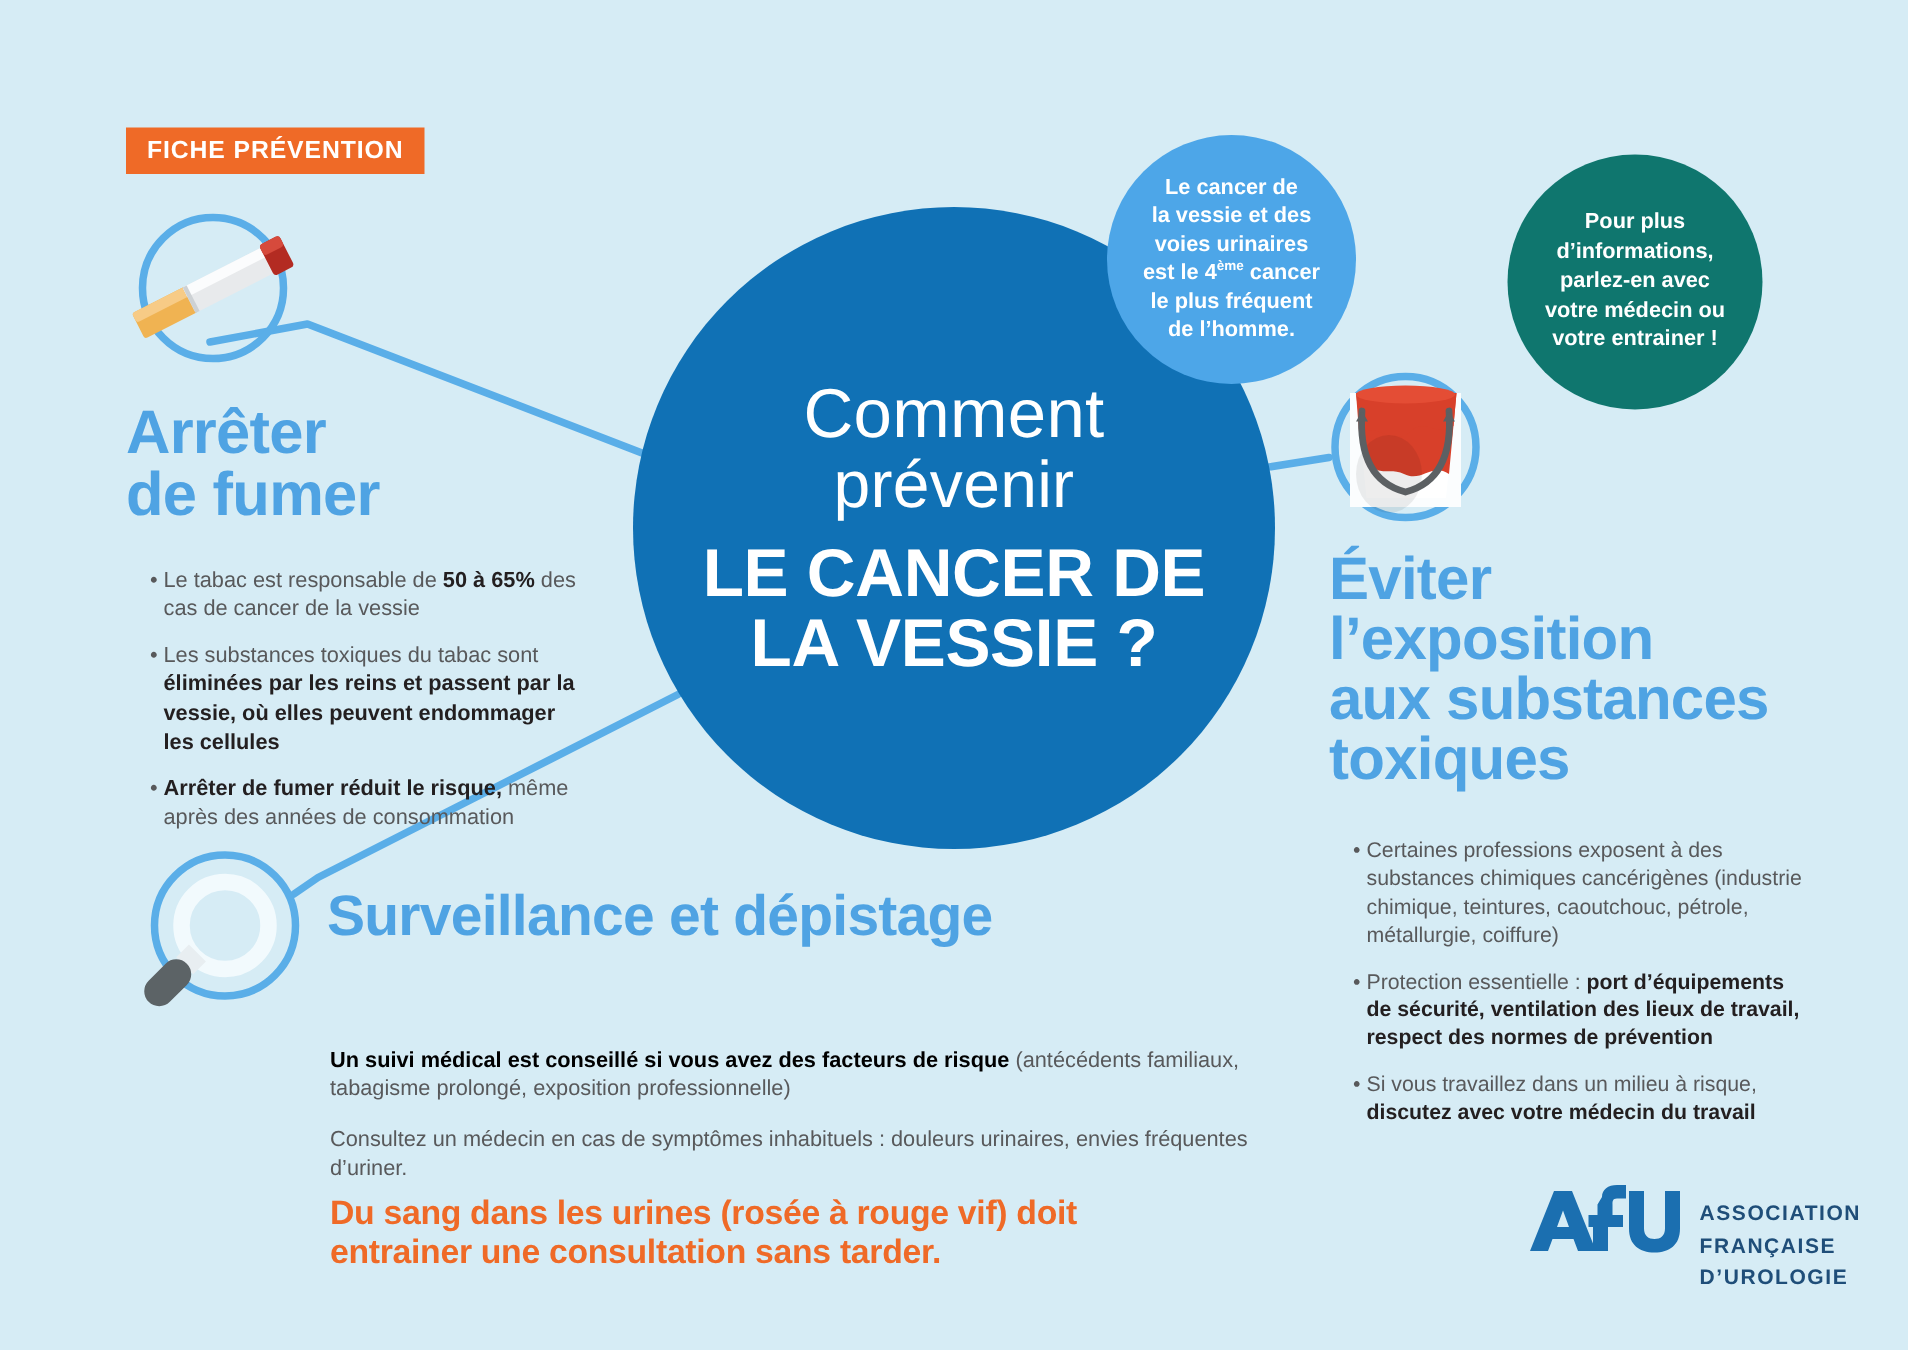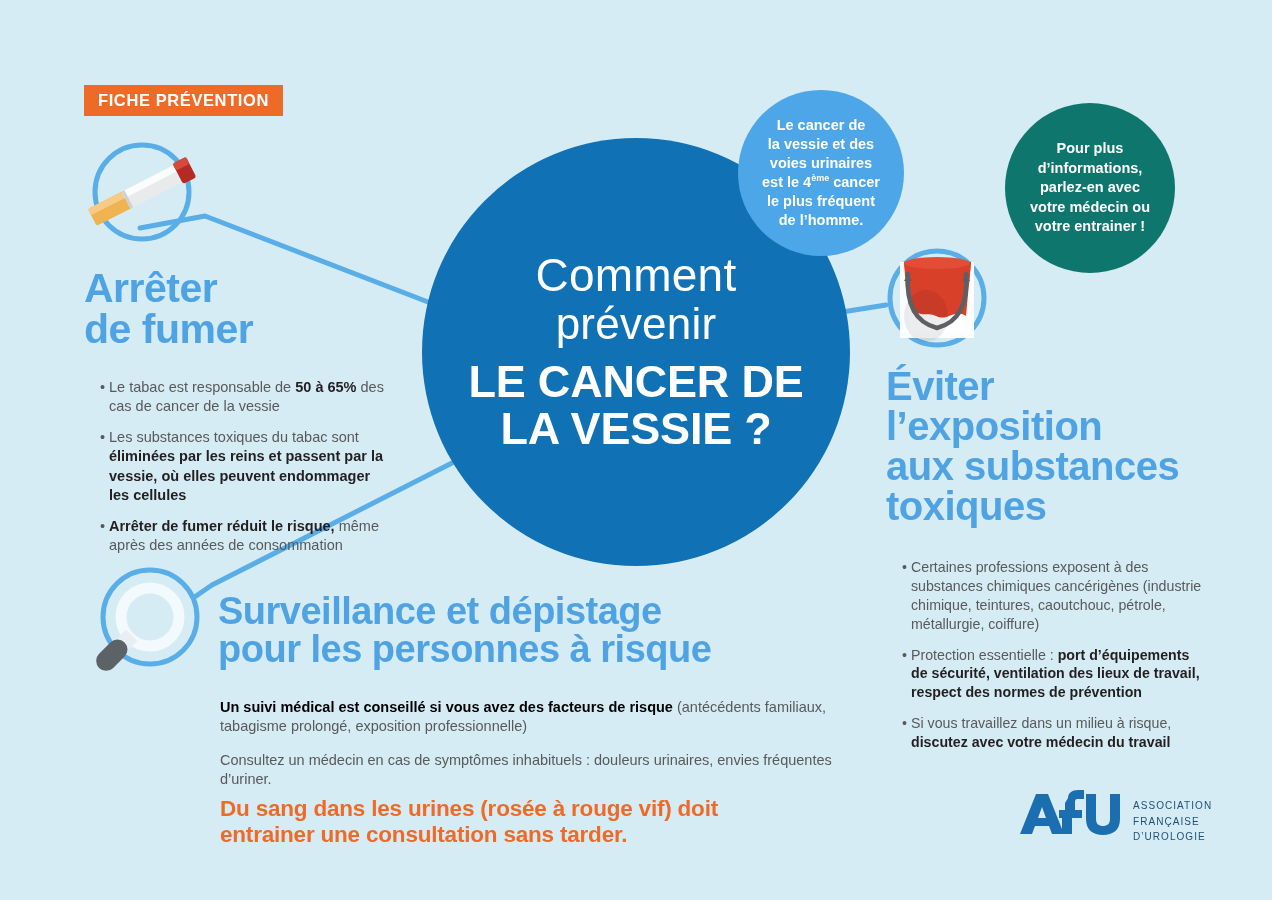--- a/index.html
+++ b/index.html
@@ -177,22 +177,22 @@
     letter-spacing: -0.2px;
   }
 
   
   #afu-logo { left: 1018px; top: 790px; display: flex; align-items: flex-start; }
   #afu-logo .mark { font-size: 0; line-height: 0; }
   #afu-logo .words {
     margin-left: 11px;
     margin-top: 8px;
     color: #1f4e79;
-    font-size: 10px;
-    font-weight: normal;
+    font-size: 14px;
+    font-weight: bold;
     letter-spacing: 1.05px;
     line-height: 1.55;
   }
 
   
   .icon-wrap { font-size: 0; line-height: 0; }
   #icon-cigarette { left: 80px; top: 140px; }
   #icon-paint { left: 878px; top: 248px; }
   #icon-magnifier { left: 80px; top: 565px; }
 </style>
@@ -300,21 +300,20 @@
       <circle cx="70" cy="52" r="29" fill="none" stroke="#f2fafd" stroke-width="11"></circle>
       <g transform="rotate(45 70 52)">
         <rect x="62" y="78" width="16" height="12" fill="#e8eef1"></rect>
         <rect x="60" y="88" width="20" height="36" rx="10" fill="#5c6366"></rect>
       </g>
     </svg>
   </div>
 
   <div class="abs h-blue" id="heading-surveillance">
     <div>Surveillance et dépistage</div>
-    <div>pour les personnes à risque</div>
   </div>
 
   <div class="abs" id="bottom-copy">
     <div class="p1"><b>Un suivi médical est conseillé si vous avez des facteurs de risque</b><span> (antécédents familiaux, tabagisme prolongé, exposition professionnelle)</span></div>
     <div class="p2">Consultez un médecin en cas de symptômes inhabituels : douleurs urinaires, envies fréquentes d’uriner.</div>
     <div class="p3">
       <div>Du sang dans les urines (rosée à rouge vif) doit</div>
       <div>entrainer une consultation sans tarder.</div>
     </div>
   </div>

